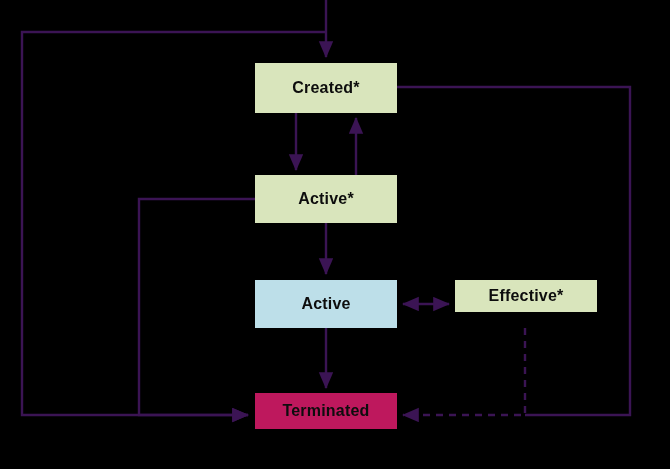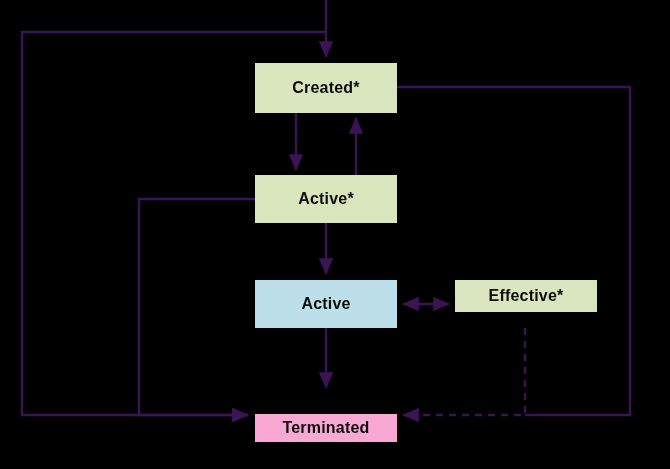--- a/index.html
+++ b/index.html
@@ -92,17 +92,17 @@
   </div>
 
   <div class="node" id="node-active" style="left: 255px; top: 280px; width: 142px; height: 48px; background: rgb(189, 223, 233); color: rgb(13, 13, 13); align-items: center;">
     <span class="node-label">Active</span>
   </div>
 
   <div class="node" id="node-effective" style="left: 455px; top: 280px; width: 142px; height: 32px; background: rgb(217, 229, 188); color: rgb(13, 13, 13);">
     <span class="node-label">Effective*</span>
   </div>
 
-  <div class="node" id="node-terminated" style="left: 255px; top: 414px; width: 142px; height: 28px; background: #f9a8d4; color: rgb(13, 13, 13);">
+  <div class="node" id="node-terminated" style="left: 255px; top: 393px; width: 142px; height: 36px; background: #be185d; color: rgb(13, 13, 13);">
     <span class="node-label">Terminated</span>
   </div>
 
 </div>
 
 </body></html>

